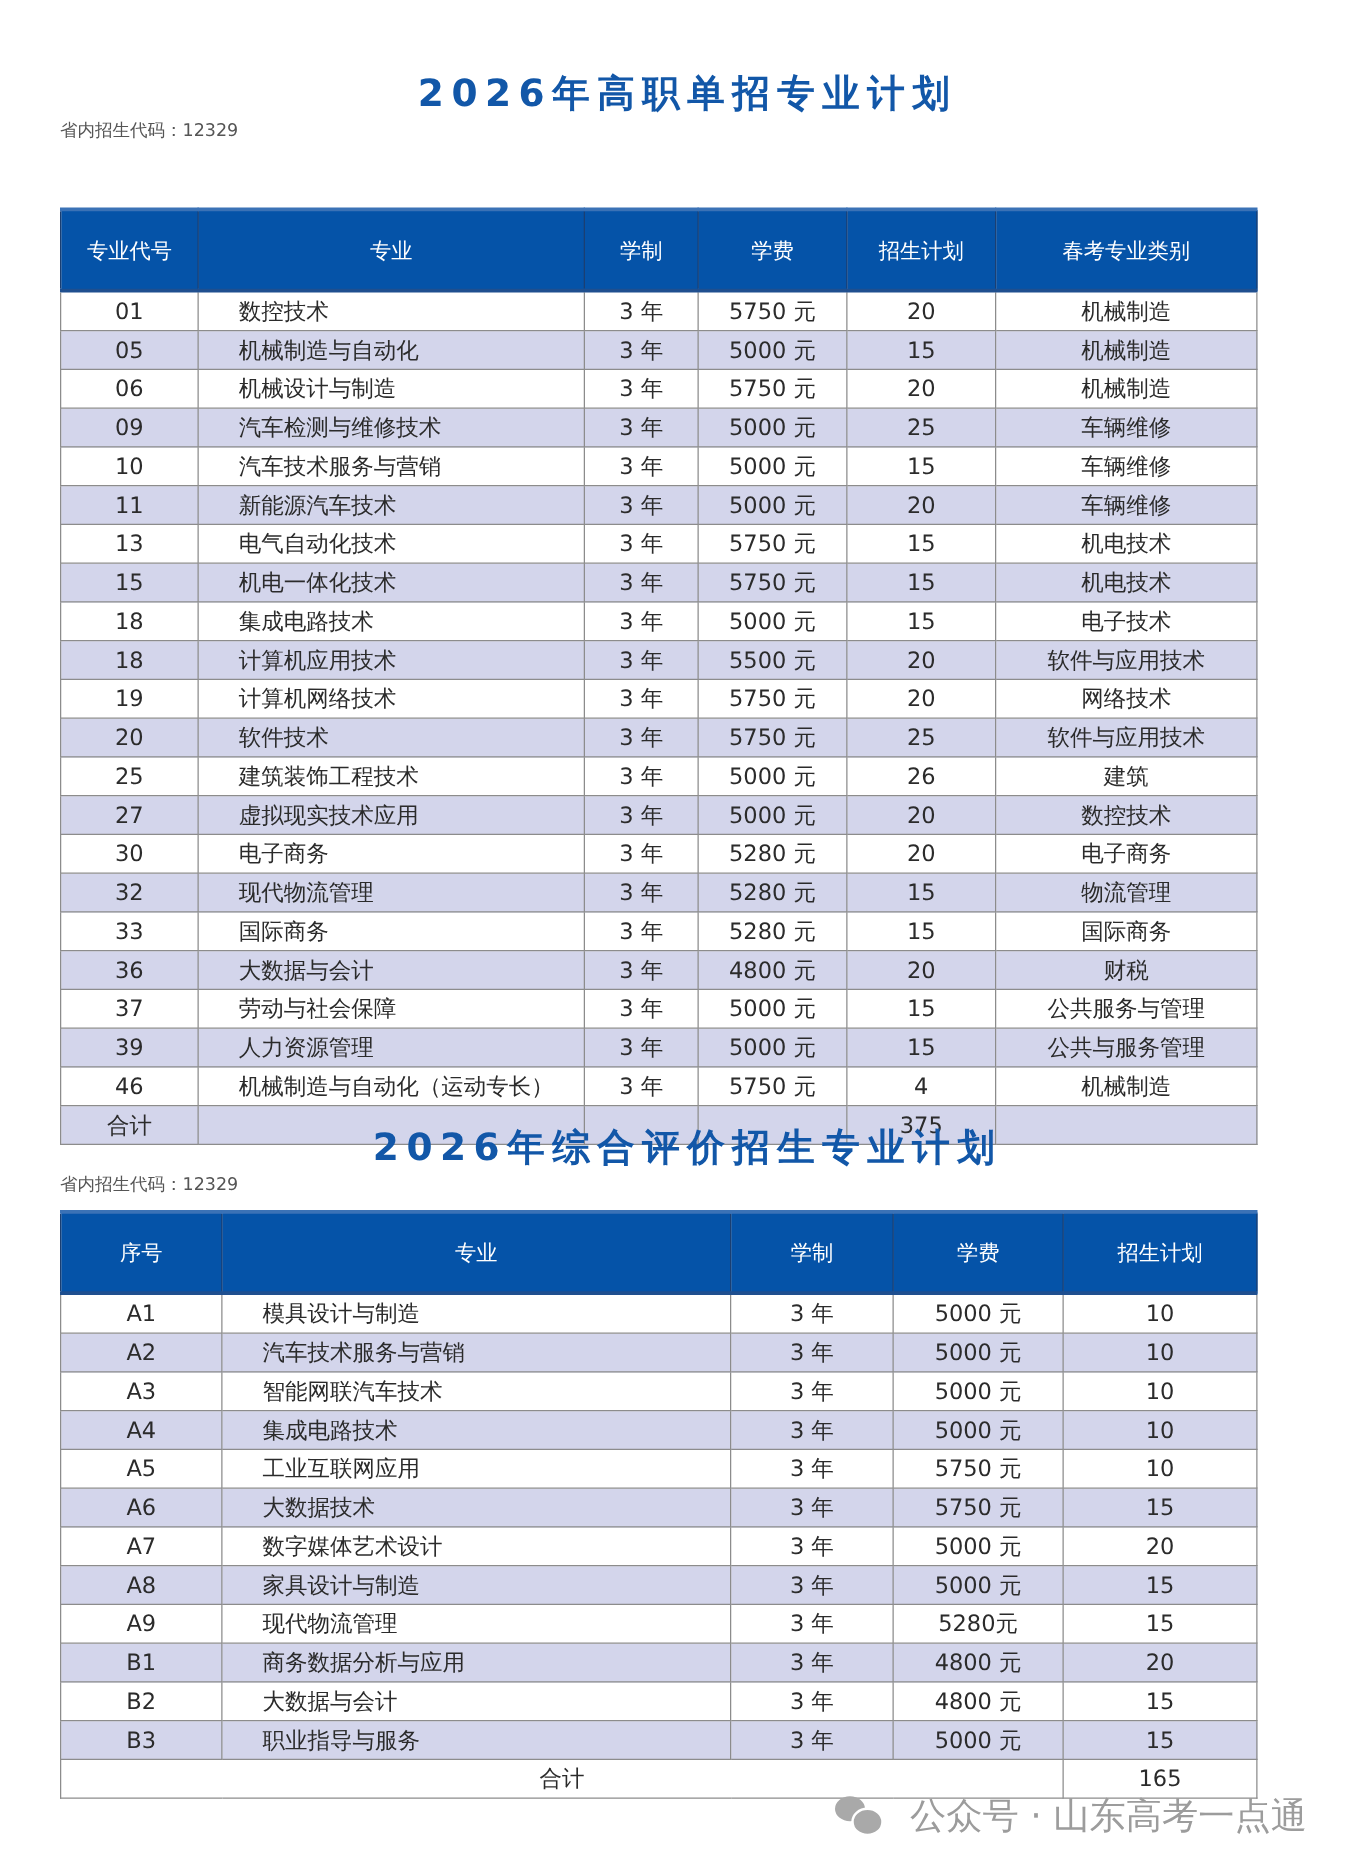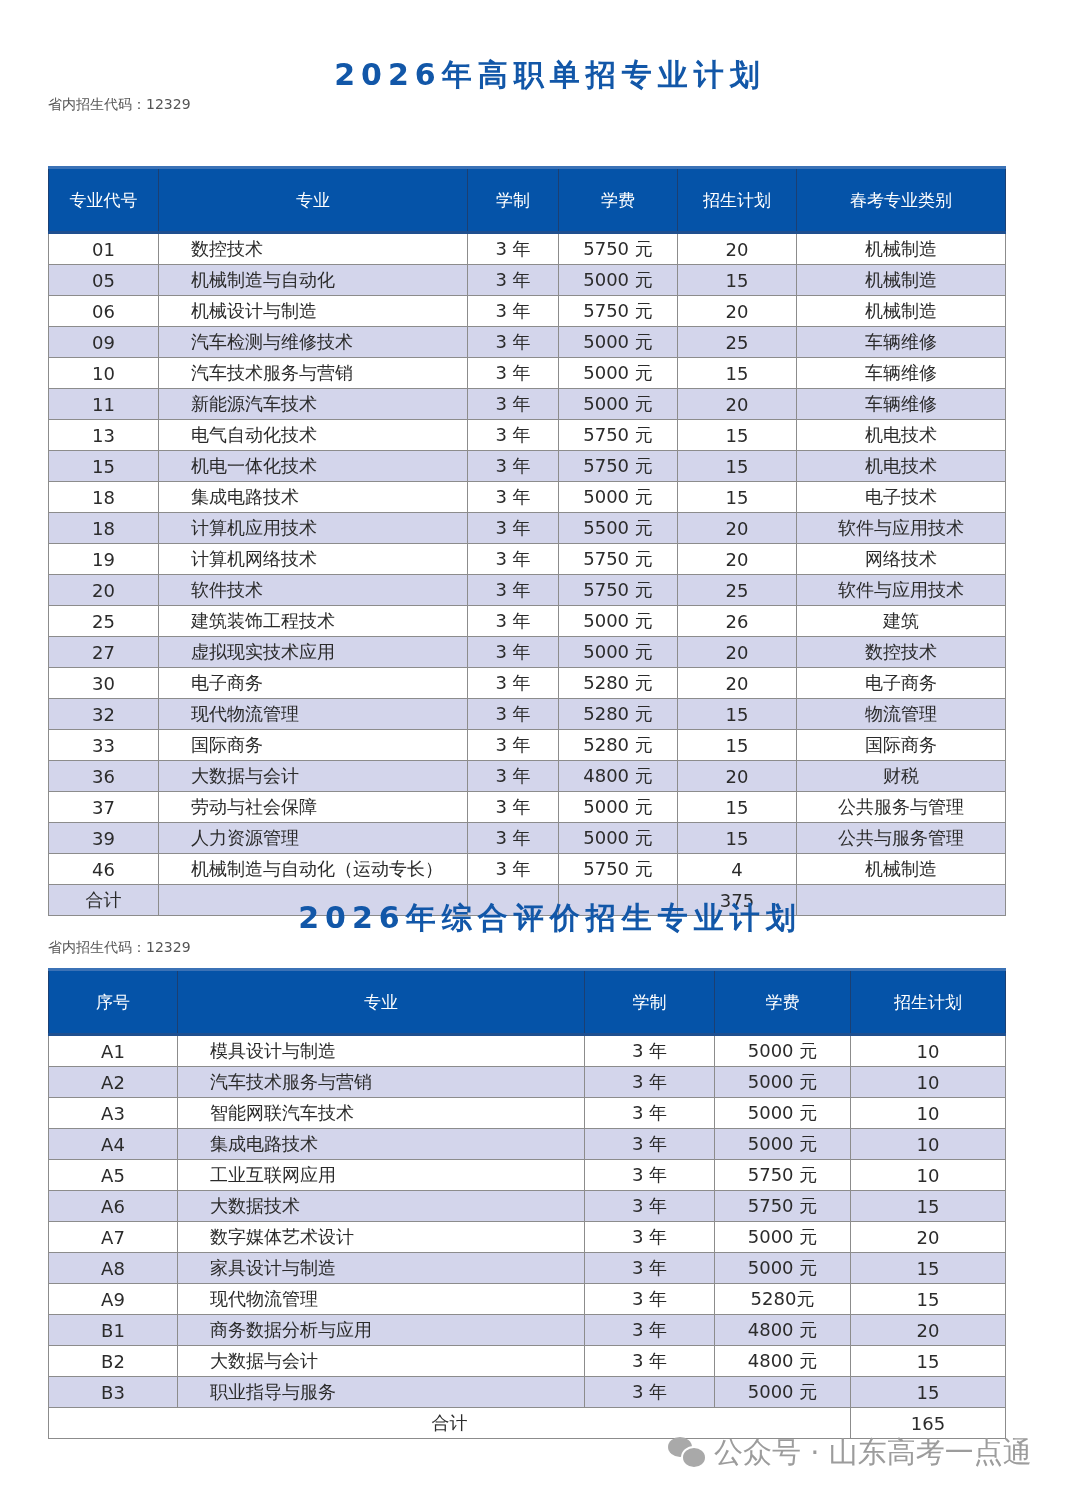--- a/index.html
+++ b/index.html
@@ -14,21 +14,21 @@
   th { background: #0553a8; color: #ffffff; font-weight: normal; height: 60px;
        border-left: 1px solid #1b3f72; border-right: 1px solid #1b3f72; font-size: 17px; }
   thead tr { border-top: 3px solid #3b72b6; border-bottom: 3px solid #1f4f8f; }
   td { height: 30px; border: 1px solid #8c8c8c; border-top: 1px solid #909090;
        padding: 0; text-align: center; color: #2b2b2b; }
   td.name { text-align: left; padding-left: 32px; }
   tr.alt td { background: #d3d5eb; }
   tr.total td { background: #d3d5eb; }
   .t2 tr.total td { background: #ffffff; }
   .watermark { position: absolute; left: 668px; top: 1433px; font-size: 29px; color: #9c9c9c;
-               display: flex; align-items: center; gap: 8px; }
+               display: flex; align-items: center; gap: 22px; }
   .wm-icon { width: 38px; height: 32px; position: relative; }
   .bub1 { position: absolute; left: 0; top: 0; width: 24px; height: 20px; border-radius: 50%; background: #a9a9a9; }
   .bub2 { position: absolute; left: 13px; top: 9px; width: 22px; height: 19px; border-radius: 50%; background: #a9a9a9; border: 2px solid #fff; }
 </style>
 </head>
 <body>
 
 <div class="title" style="top:55px;">2026年高职单招专业计划</div>
 <div class="code-line" style="top:96px;">省内招生代码：12329</div>
 

